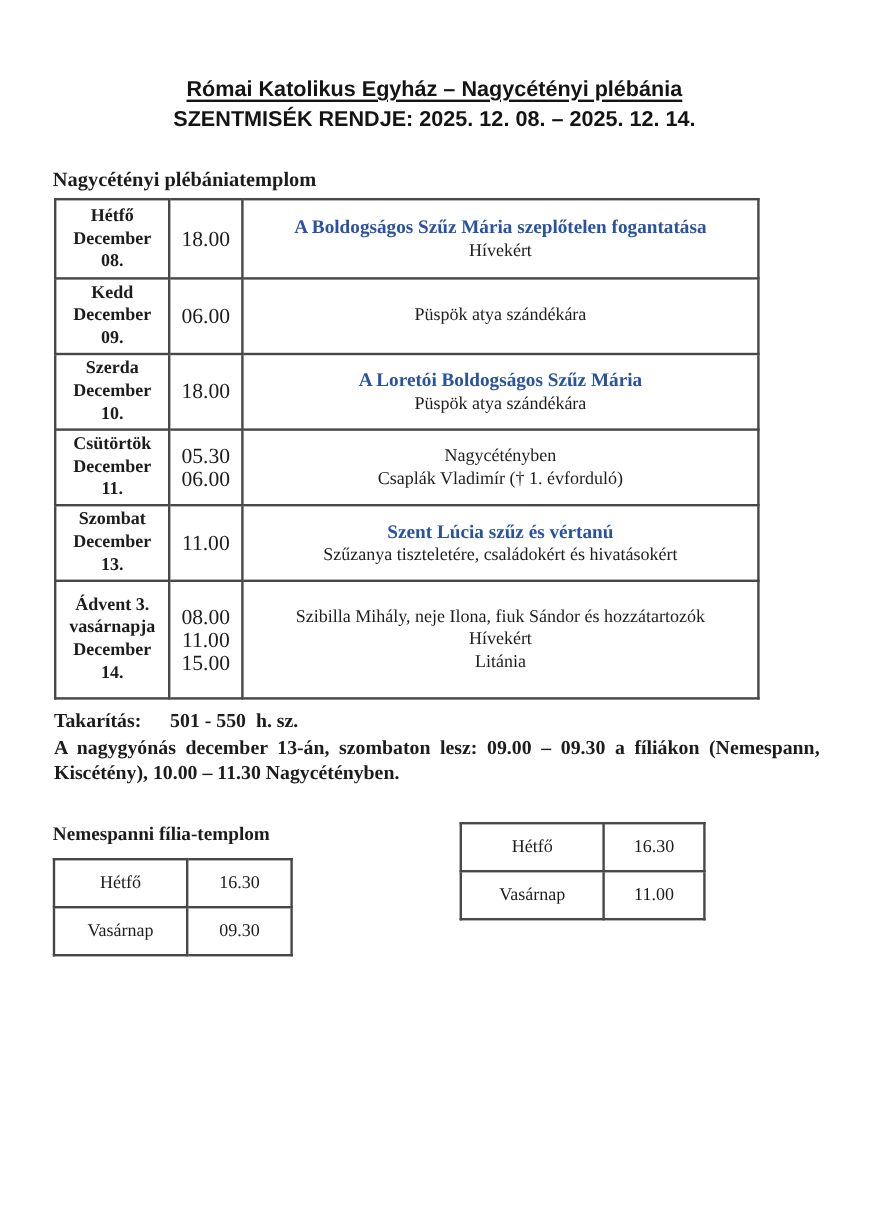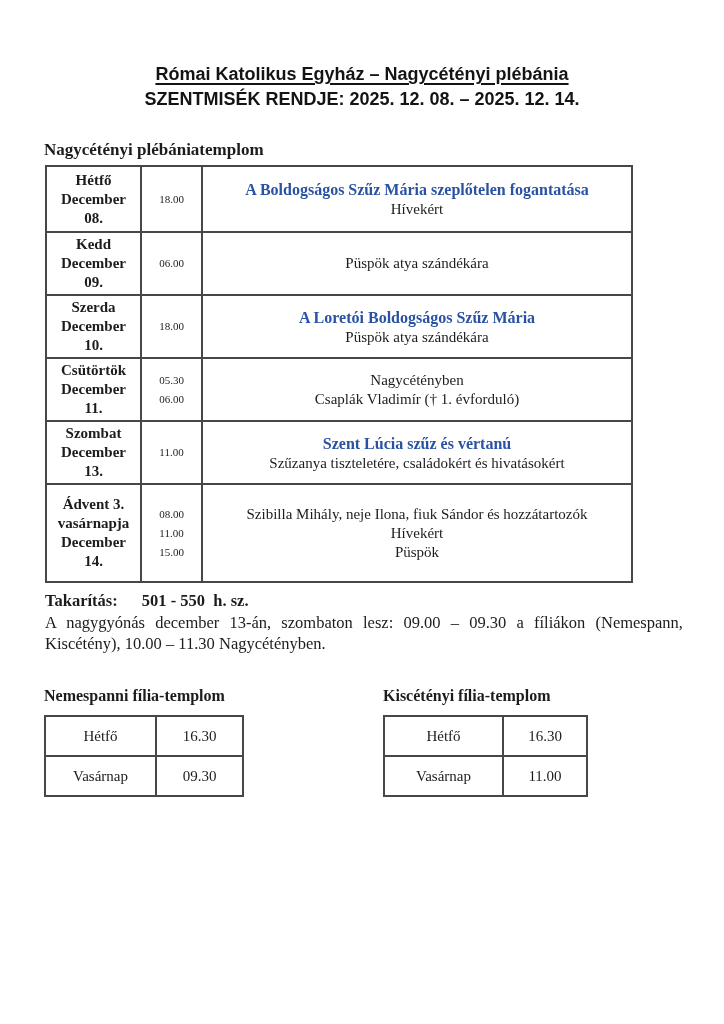--- a/index.html
+++ b/index.html
@@ -47,21 +47,21 @@
     table-layout:fixed;
   }
   .mass-table td{
     border:2px solid var(--border);
     text-align:center;
     vertical-align:middle;
     padding:2px 6px;
     overflow:hidden;
   }
   .day-cell{font-weight:bold;font-size:15px;line-height:19px;}
-  .time-cell{font-size:11px;line-height:19px;}
+  .time-cell{font-size:18px;line-height:19px;}
   .content-cell{font-size:15px;line-height:19px;}
   .feast{
     color:var(--blue);
     font-weight:bold;
     font-size:16px;
     line-height:21px;
   }
 
   
   .cleaning-line{
@@ -71,20 +71,21 @@
     line-height:21px;
   }
   .cleaning-label{margin-right:24px;}
   .cleaning-value{white-space:pre-wrap;}
   .confession{
     margin:2px 0 0 45px;
     width:638px;
     text-align:justify;
     font-size:16.5px;
     line-height:20.5px;
+    font-weight:bold;
   }
 
   
   .filia-row{display:flex;margin:31px 0 0 44px;}
   .filia-block-left{width:199px;margin-right:140px;}
   .filia-block-right{width:203px;}
   .filia-heading{
     font-weight:bold;
     font-size:16px;
     line-height:21px;
@@ -199,21 +200,21 @@
             <div>14.</div>
           </td>
           <td class="time-cell">
             <div>08.00</div>
             <div>11.00</div>
             <div>15.00</div>
           </td>
           <td class="content-cell">
             <div>Szibilla Mihály, neje Ilona, fiuk Sándor és hozzátartozók</div>
             <div>Hívekért</div>
-            <div>Püspök</div>
+            <div>Litánia</div>
           </td>
         </tr>
       </tbody>
   </table>
 
   <div class="cleaning-line">
     <span class="cleaning-label">Takarítás:</span><span class="cleaning-value">501 - 550  h. sz.</span>
   </div>
 
   <p class="confession">A nagygyónás december 13-án, szombaton lesz: 09.00 – 09.30 a fíliákon (Nemespann, Kiscétény), 10.00 – 11.30 Nagycétényben.</p>
@@ -232,21 +233,20 @@
               <td>16.30</td>
             </tr>
             <tr>
               <td>Vasárnap</td>
               <td>09.30</td>
             </tr>
           </tbody>
       </table>
     </div>
     <div class="filia-block-right">
-      <div class="filia-heading">Kiscétényi fília-templom</div>
       <table class="filia-table">
         <colgroup>
             <col style="width:119px">
             <col style="width:84px">
           </colgroup>
         <tbody id="filia-body-1">
             <tr>
               <td>Hétfő</td>
               <td>16.30</td>
             </tr>

